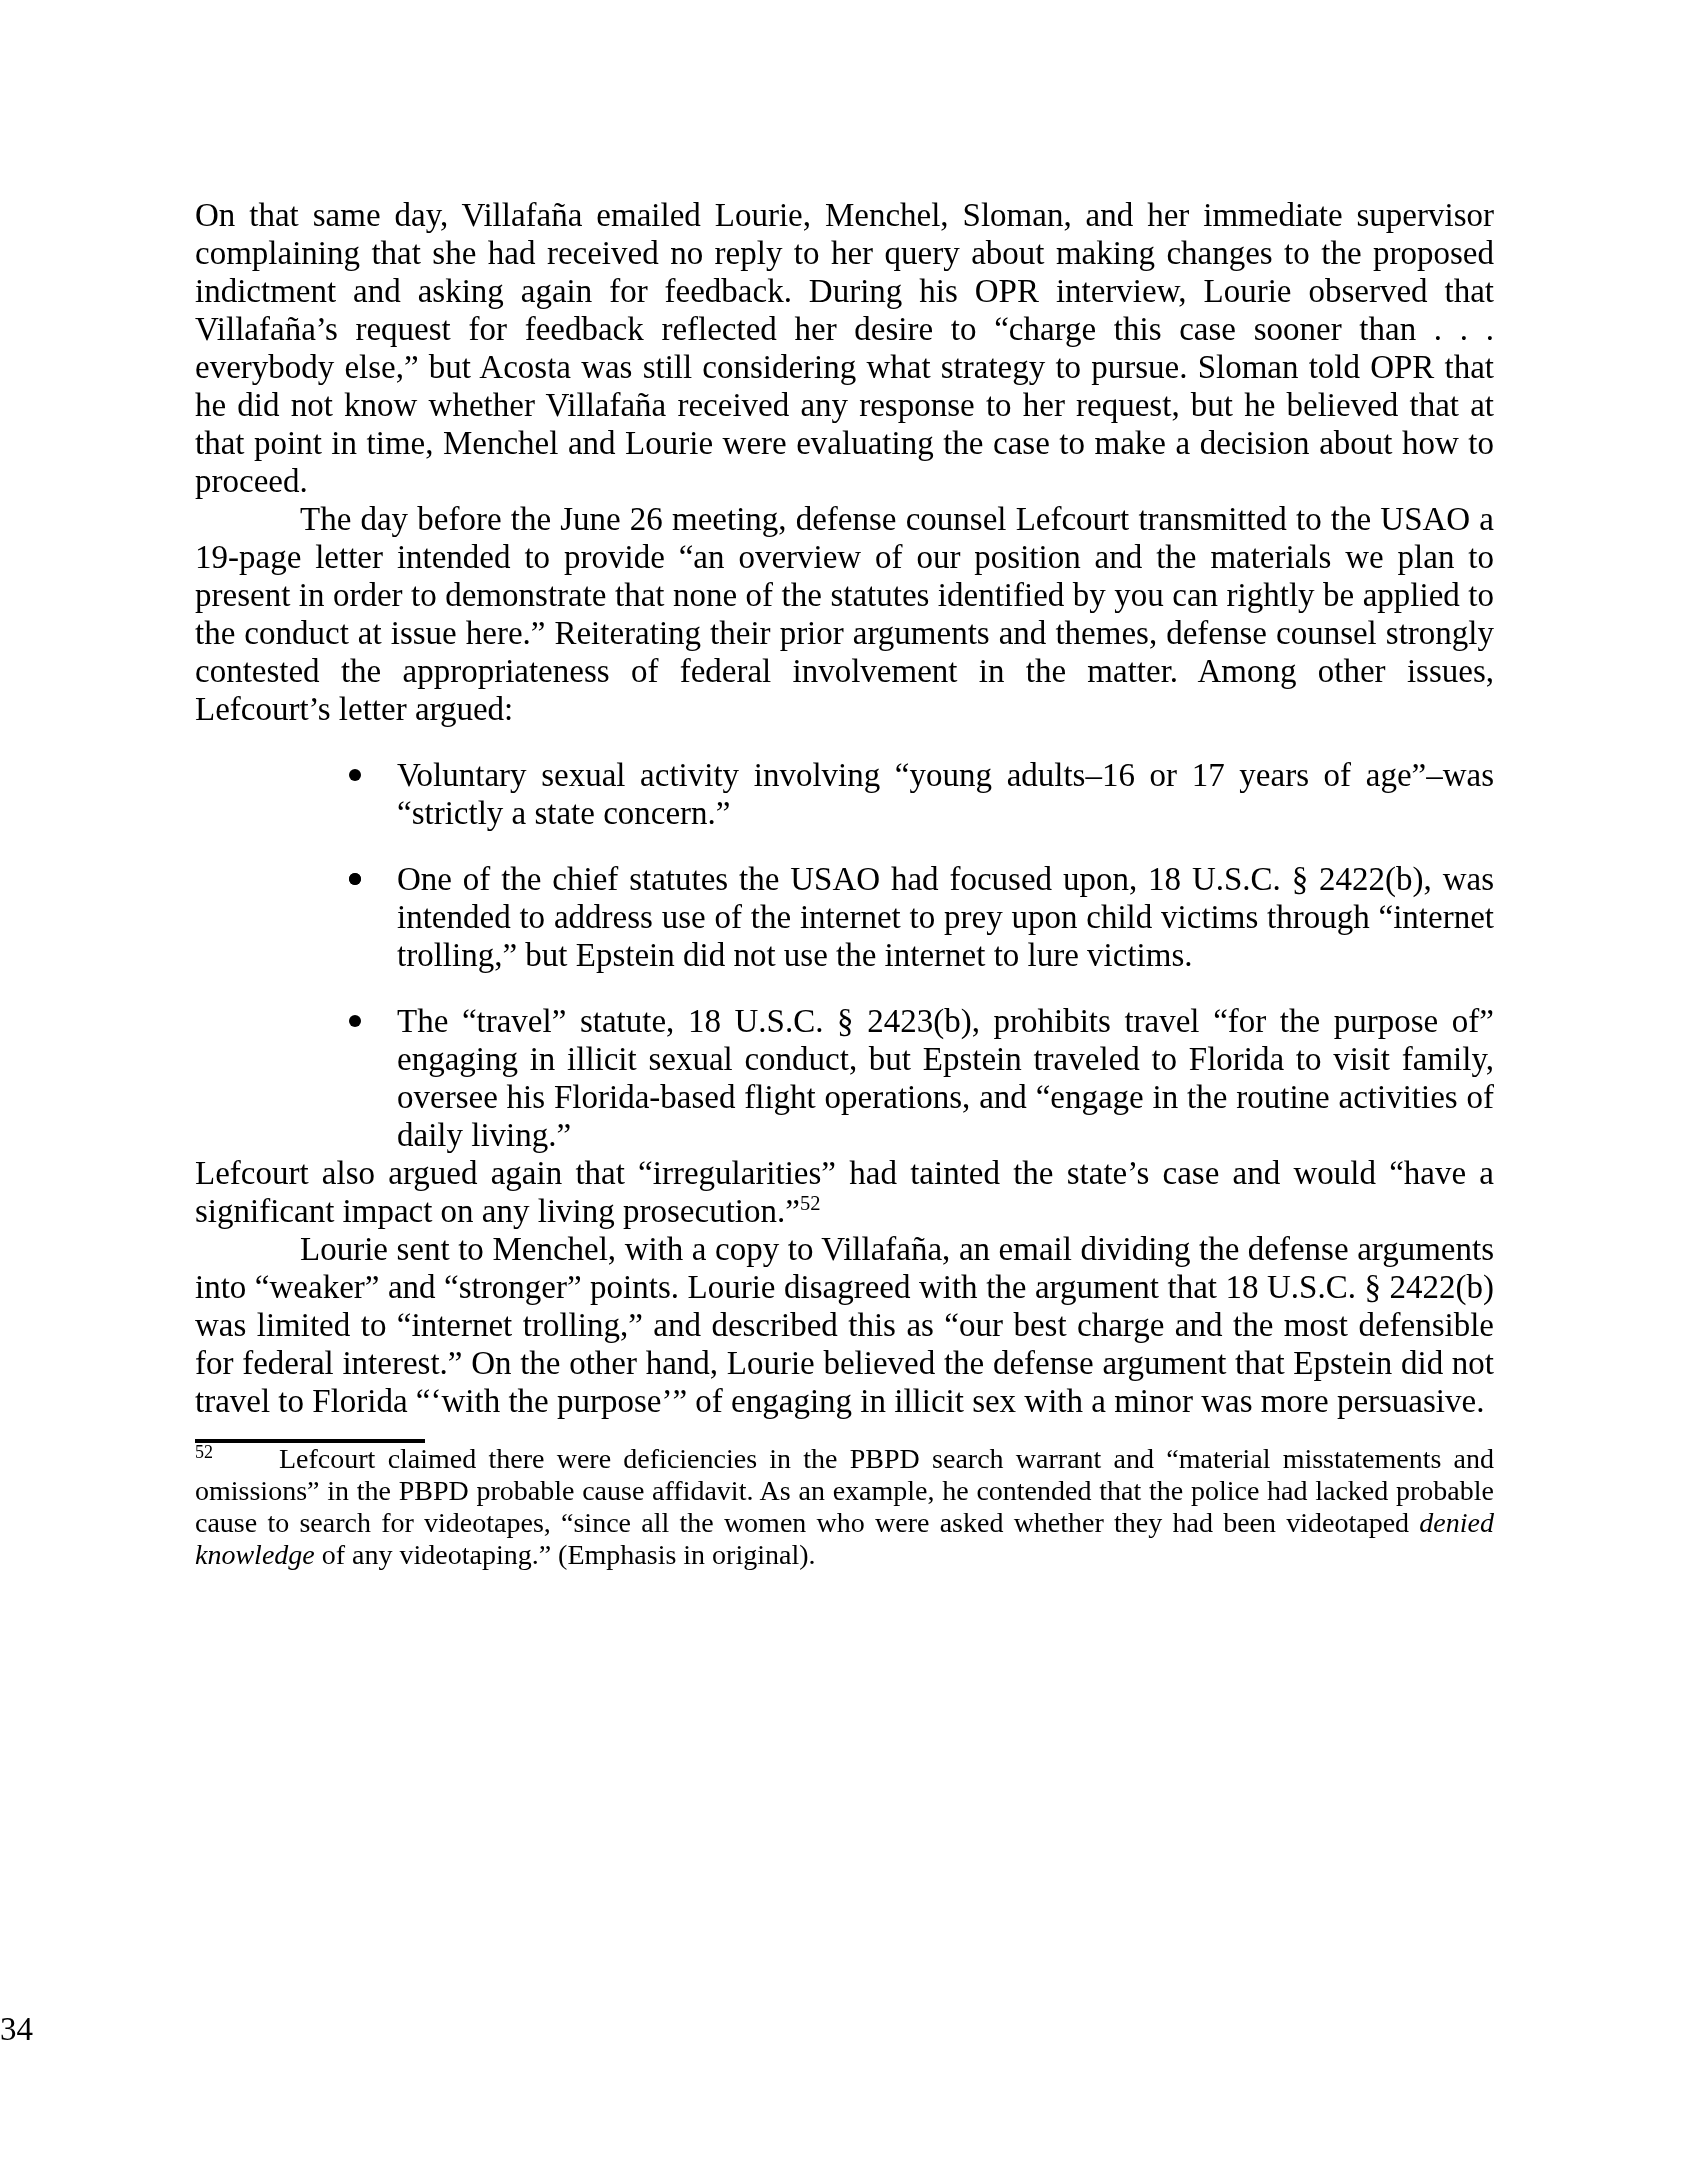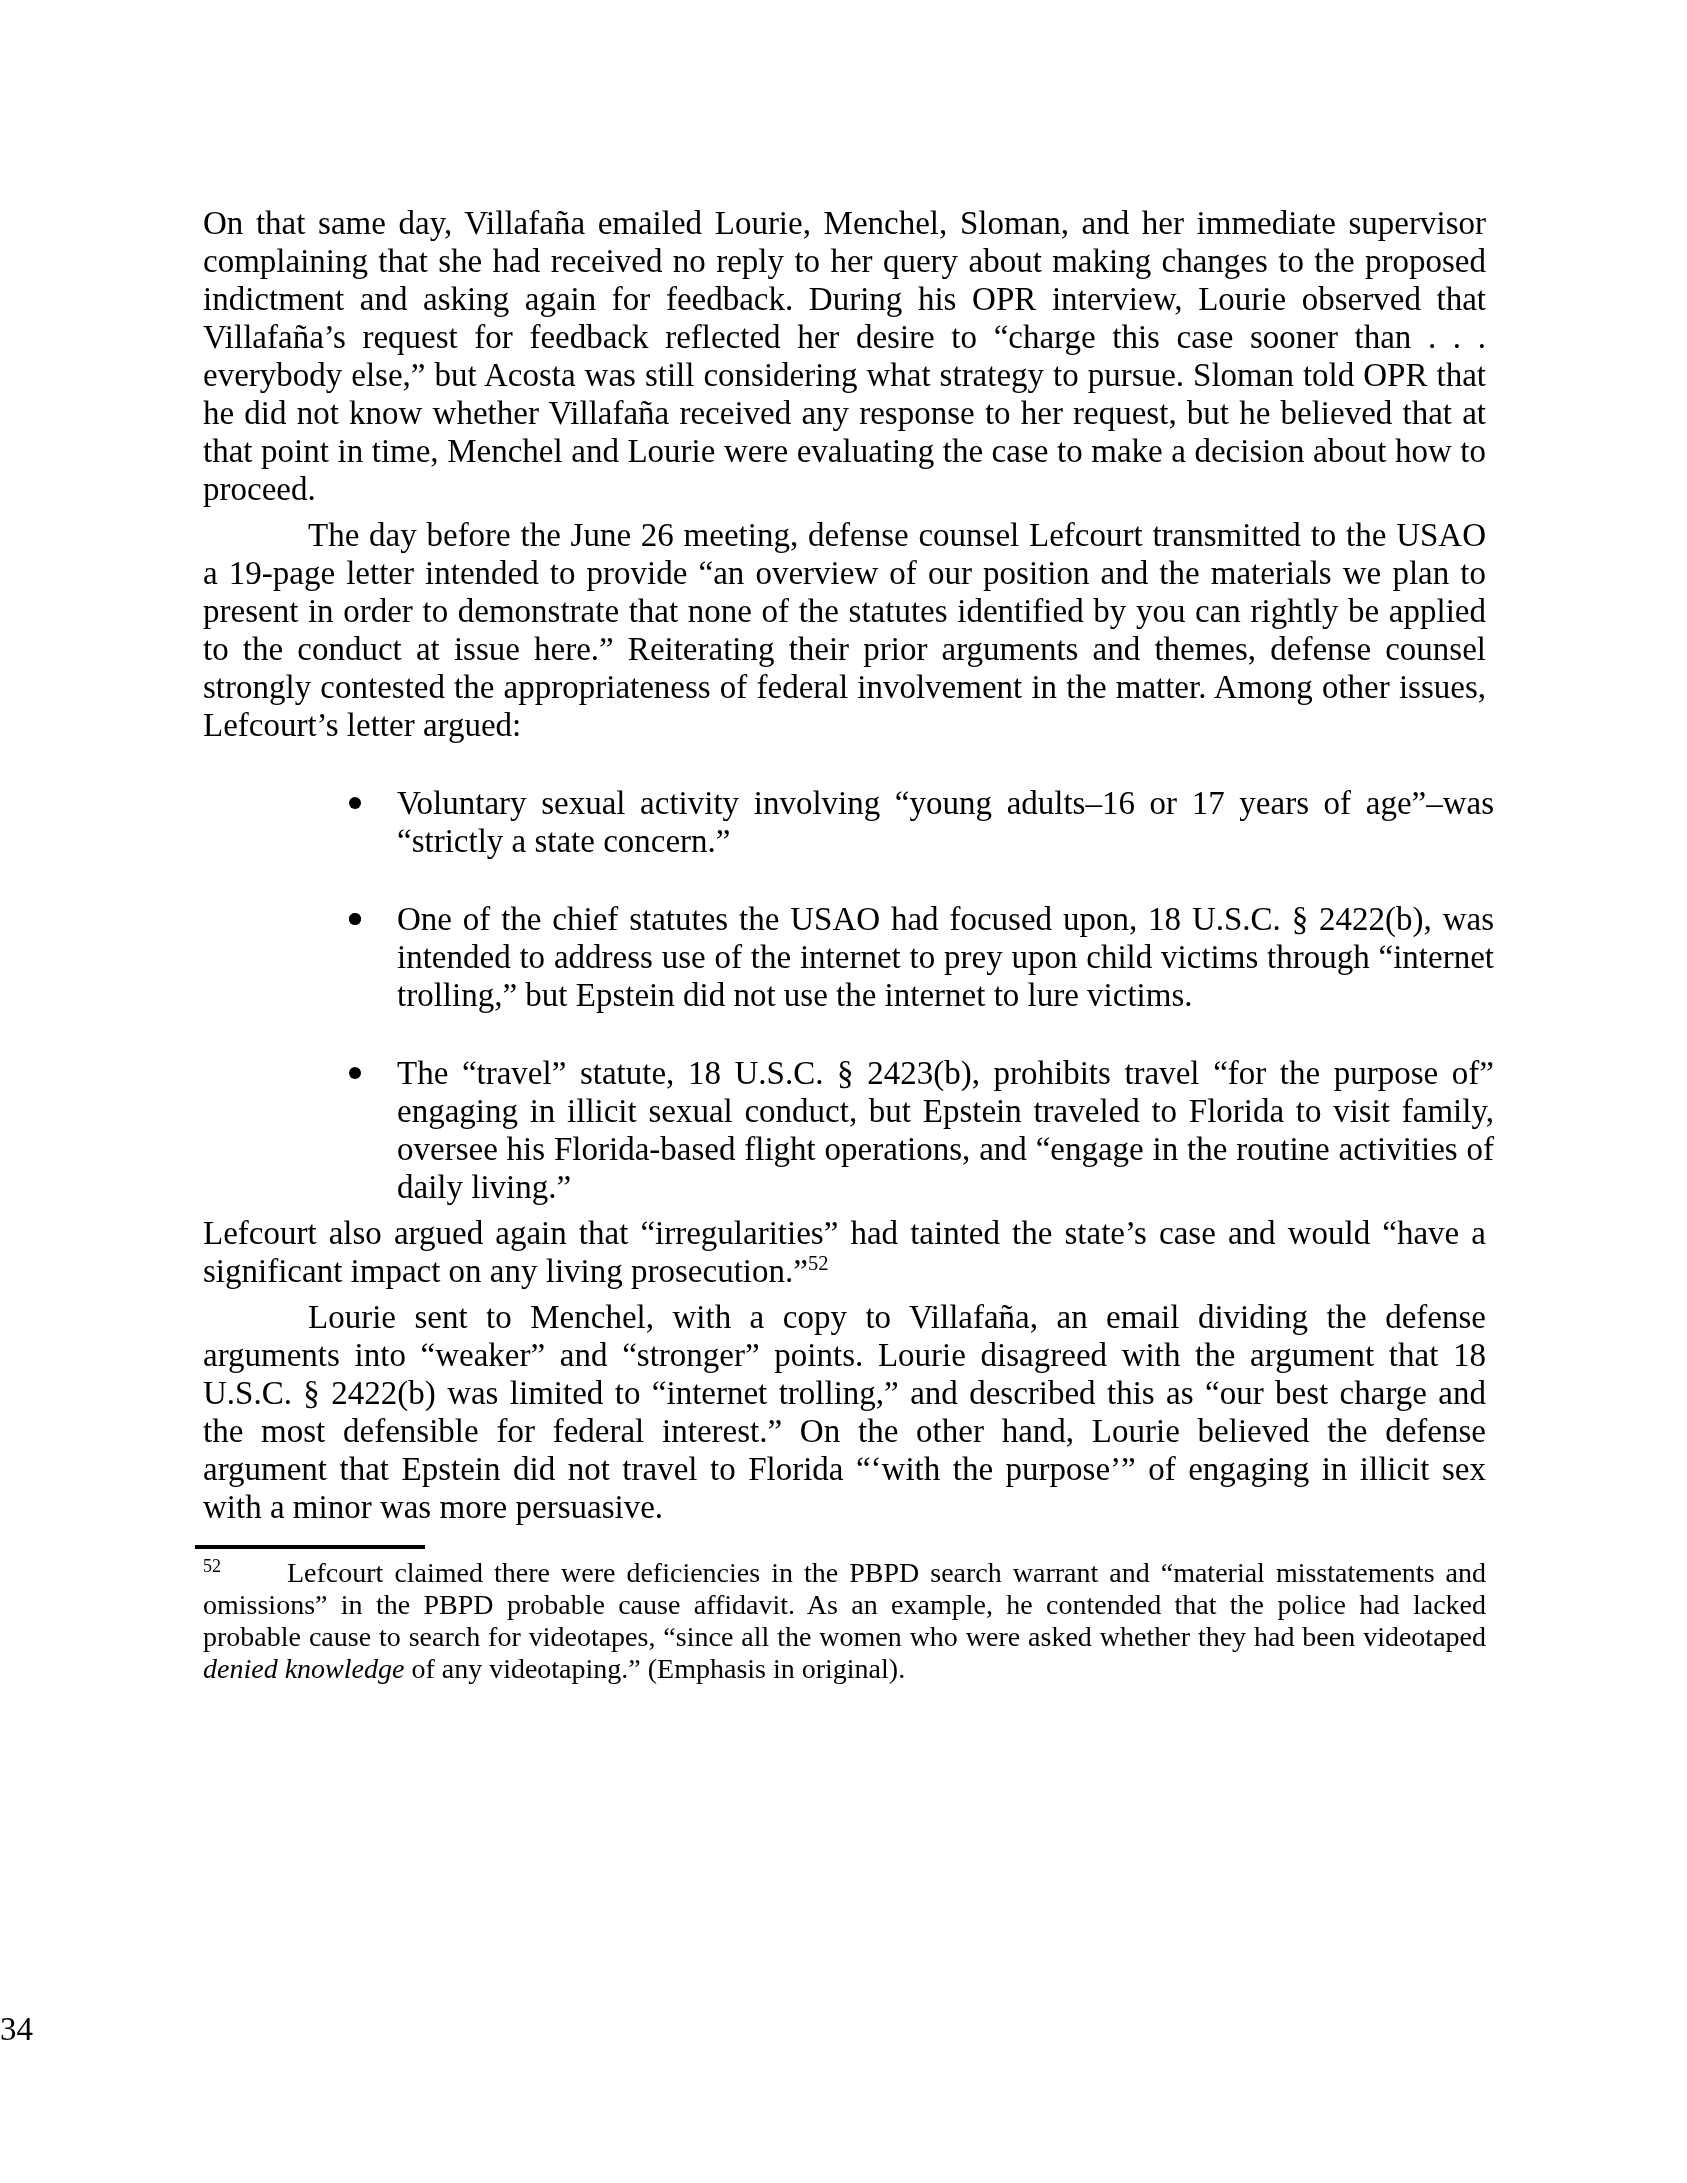--- a/index.html
+++ b/index.html
@@ -15,27 +15,27 @@
   .content {
     position: absolute;
     left: 195px;
     top: 196px;
     width: 1299px;
     font-size: 33px;
     line-height: 38px;
     text-align: justify;
     text-align-last: left;
   }
-  .content p { margin: 8px; padding: 0; }
+  .content p { margin: 0; padding: 0; }
   .indent { text-indent: 105px; }
   .mt-para { margin-top: 38px; }
   .bullet-item {
     position: relative;
     padding-left: 202px;
-    margin-top: 40px;
+    margin-top: 28px;
   }
   .bullet-dot {
     position: absolute;
     left: 154px;
     top: 12.6px;
     width: 12px;
     height: 12px;
     border-radius: 50%;
     background: #000000;
   }

